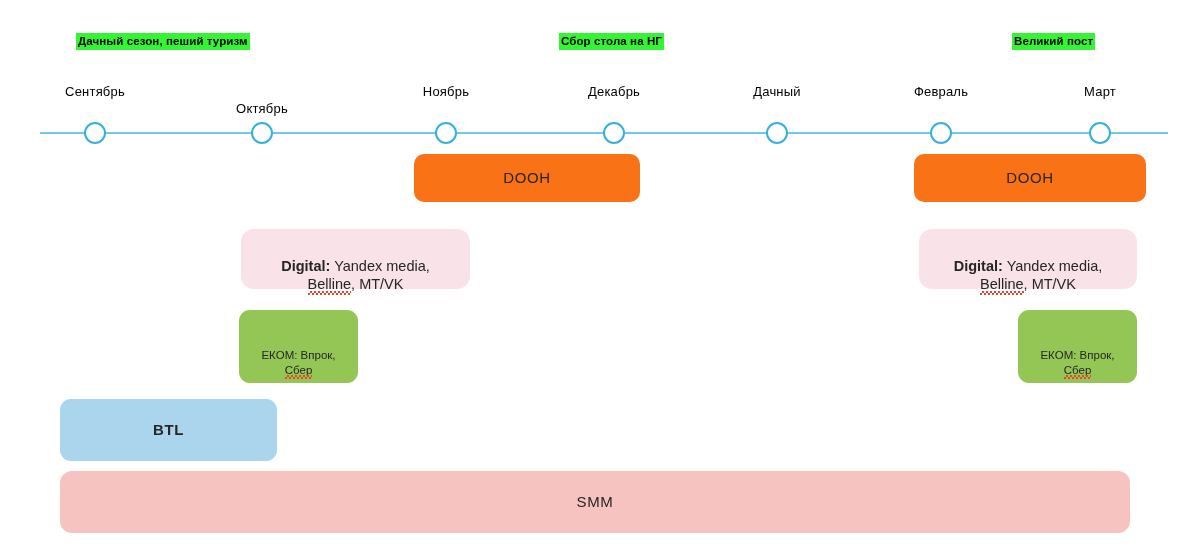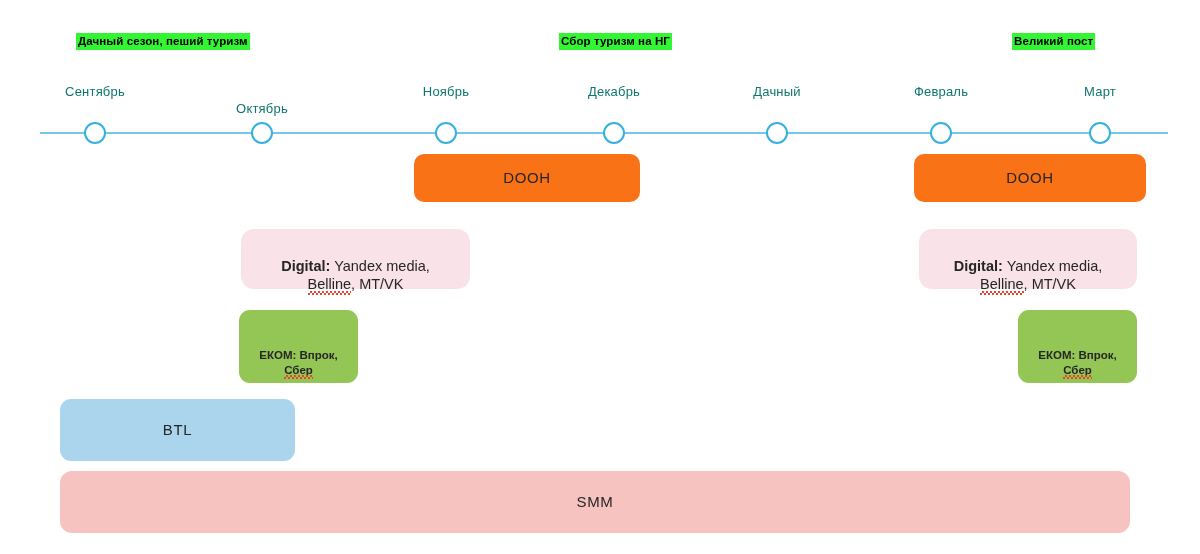--- a/index.html
+++ b/index.html
@@ -51,21 +51,21 @@
     height: 22px;
     border: 2.3px solid #37b0e0;
     border-radius: 50%;
     background: #ffffff;
     box-sizing: border-box;
   }
   .month-label {
     position: absolute;
     top: 84px;
     font-size: 13px;
-    color: #0f766e;
+    color: #000000;
     text-align: center;
     white-space: nowrap;
     transform: translateX(-50%);
     letter-spacing: 0.2px;
   }
 
   
   .bar {
     position: absolute;
     box-sizing: border-box;
@@ -87,21 +87,20 @@
     background: #f9e3e9;
     font-size: 14.5px;
     border-radius: 13px;
     padding: 0 12px;
   }
   .bar-ekom {
     background: #93c654;
     font-size: 11.5px;
     border-radius: 11px;
     padding: 0 6px;
-    font-weight: bold;
   }
   .bar-btl {
     background: #aad5ed;
     font-size: 15px;
     letter-spacing: 0.6px;
     border-radius: 11px;
   }
   .bar-smm {
     background: #f6c3c0;
     font-size: 15px;
@@ -138,21 +137,21 @@
   }
   .line2 { display: block; }
 </style>
 </head>
 <body>
 
 <div id="canvas">
 
   <div>
     <div class="season-label" style="left:68px; top:33px;">Дачный сезон, пеший туризм</div>
-    <div class="season-label" style="left:551px; top:33px;">Сбор туризм на НГ</div>
+    <div class="season-label" style="left:551px; top:33px;">Сбор стола на НГ</div>
     <div class="season-label" style="left:1004px; top:33px;">Великий пост</div>
   </div>
 
   <div>
     <div class="timeline-line"></div>
 
     <div class="month-label" style="left:95px;">Сентябрь</div>
     <div class="month-node" style="left:84px;"></div>
 
     <div class="month-label" style="left:262px;margin-top:17px;">Октябрь</div>
@@ -205,21 +204,21 @@
       </span>
     </div>
 
     <div class="bar bar-ekom" style="left:1018px; top:310px; width:119px; height:73px;">
       <span class="multiline">
         <span>ЕКОМ: Впрок,</span>
         <span class="line2"><span class="spell">Сбер</span></span>
       </span>
     </div>
 
-    <div class="bar bar-btl" style="left:60px; top:399px; width:235px; height:62px;">
+    <div class="bar bar-btl" style="left:60px; top:399px; width:217px; height:62px;font-weight:bold;">
       <span>BTL</span>
     </div>
 
     <div class="bar bar-smm" style="left:60px; top:471px; width:1070px; height:62px;">
       <span>SMM</span>
     </div>
 
   </div>
 </div>
 

